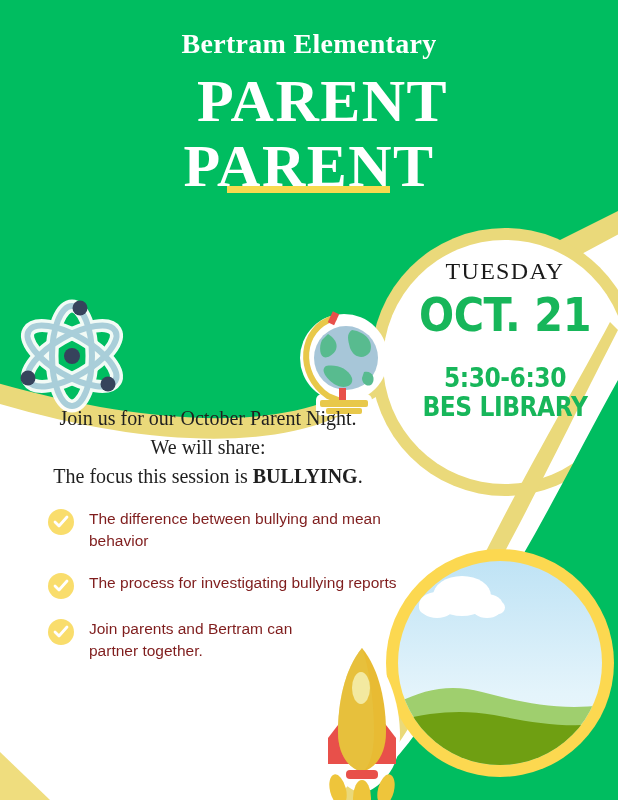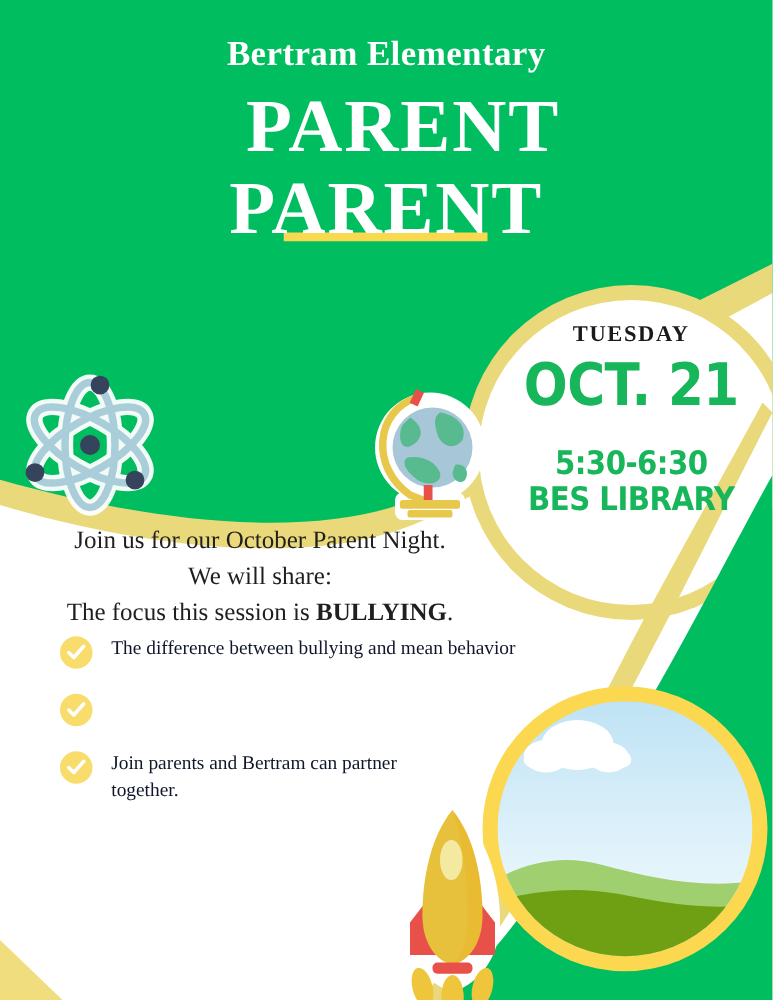--- a/index.html
+++ b/index.html
@@ -79,22 +79,22 @@
   .date-block {
     position: absolute;
     left: 398px;
     top: 258px;
     width: 214px;
     text-align: center;
     z-index: 6;
   }
   .date-weekday {
     font-family: "Liberation Serif", serif;
-    font-size: 18px;
-    font-weight: 700;
+    font-size: 24px;
+    font-weight: 400;
     color: #1a1a1a;
     letter-spacing: 1.3px;
     line-height: 1.1;
   }
   .date-day {
     margin-top: 6px;
     font-family: "DejaVu Sans", sans-serif;
     font-size: 47px;
     font-weight: 700;
     color: #17b65a;
@@ -119,21 +119,21 @@
     color: #17b65a;
     letter-spacing: -0.5px;
     line-height: 1.12;
     transform: scaleX(0.9);
   }
 
   
   .intro {
     position: absolute;
     left: 30px;
-    top: 418px;
+    top: 404px;
     width: 356px;
     text-align: center;
     z-index: 6;
     font-family: "Liberation Serif", serif;
     font-size: 20px;
     color: #1f1f1f;
     line-height: 1.45;
   }
   .intro .emph {
     font-weight: 700;
@@ -161,23 +161,23 @@
     position: relative;
     margin-top: 1px;
   }
   .check-badge svg {
     position: absolute;
     left: 5px;
     top: 6px;
   }
   .bullet-text {
     margin-left: 15px;
-    font-family: Liberation Serif, serif;
+    font-family: Liberation Sans, sans-serif;
     font-size: 15.5px;
-    color: #0f172a;
+    color: #7f1d1d;
     line-height: 1.45;
     max-width: 340px;
   }
 </style>
 </head>
 <body>
 
 <div class="poster">
 
   <svg class="art" viewBox="0 0 618 800">
@@ -312,20 +312,21 @@
           </svg>
       </span>
       <span class="bullet-text">The difference between bullying and mean behavior</span>
     </div>
     <div class="bullet-row">
       <span class="check-badge">
         <svg width="16" height="14" viewBox="0 0 16 14">
             <path d="M2 7 L6 11 L14 2" fill="none" stroke="#ffffff" stroke-width="2.8" stroke-linecap="round" stroke-linejoin="round"></path>
           </svg>
       </span>
+      <span class="bullet-text">The process for investigating bullying reports</span>
     </div>
     <div class="bullet-row">
       <span class="check-badge">
         <svg width="16" height="14" viewBox="0 0 16 14">
             <path d="M2 7 L6 11 L14 2" fill="none" stroke="#ffffff" stroke-width="2.8" stroke-linecap="round" stroke-linejoin="round"></path>
           </svg>
       </span>
       <span class="bullet-text" style="max-width:250px;">Join parents and Bertram can partner together.</span>
     </div>
   </div>

